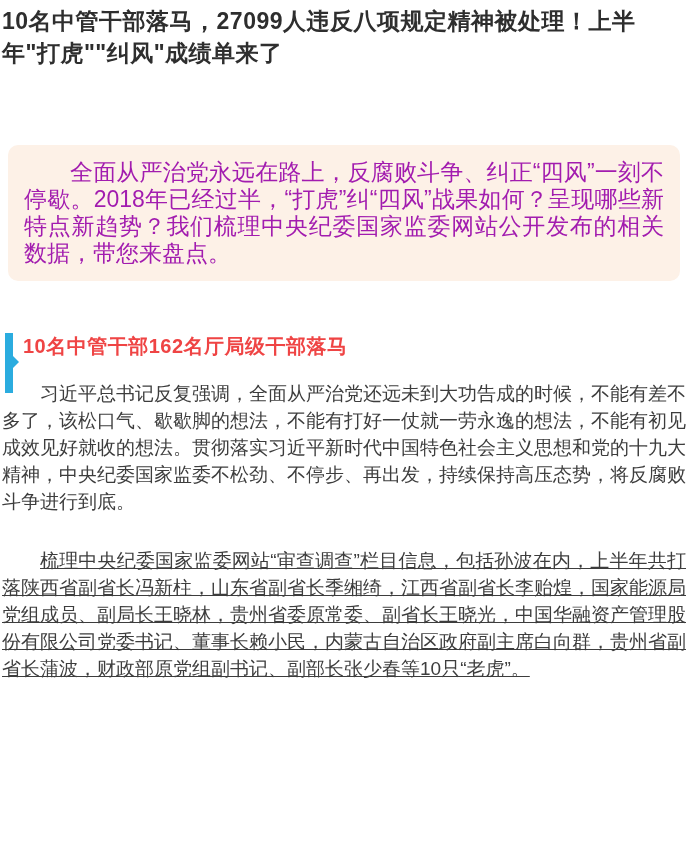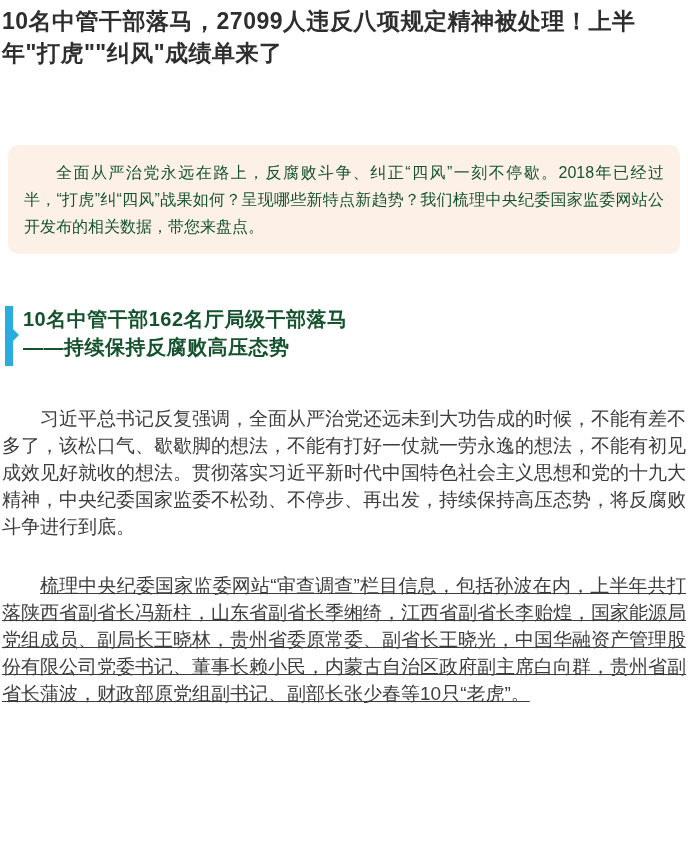--- a/index.html
+++ b/index.html
@@ -23,22 +23,22 @@
     color: #2e2e2e;
     letter-spacing: 0.5px;
   }
   .intro-box {
     margin: 76px 6px 0 6px;
     background: #fdf1e7;
     border-radius: 10px;
     padding: 14px 16px;
   }
   .intro-text {
-    color: #14532d;
-    font-size: 16px;
+    color: #a21caf;
+    font-size: 23px;
     line-height: 27px;
     text-indent: 2em;
     text-align: justify;
   }
   .section-heading {
     position: relative;
     margin-top: 51px;
     padding-left: 21px;
   }
   .accent-bar {
@@ -53,35 +53,35 @@
     position: absolute;
     left: 11px;
     top: 24px;
     width: 0;
     height: 0;
     border-left: 6px solid #2bacdf;
     border-top: 6px solid transparent;
     border-bottom: 6px solid transparent;
   }
   .heading-line {
-    color: #14532d;
+    color: #ef4444;
     font-size: 20px;
     line-height: 28px;
     font-weight: 700;
     letter-spacing: 0.5px;
   }
   .para {
     font-size: 19px;
     line-height: 27px;
     color: #3d3d3d;
     text-align: justify;
     text-indent: 2em;
   }
   .para.p1 { margin-top: 46px; }
-  .para.p2 { margin-top: 44px; }
+  .para.p2 { margin-top: 20px; }
   .para.p3 { margin-top: 32px; text-decoration: underline; }
   .bold-highlight {
     font-weight: 700;
     color: #2e2e2e;
   }
 </style>
 </head>
 <body>
 
 <div class="page">
@@ -89,21 +89,20 @@
   <h1 class="article-title">10名中管干部落马，27099人违反八项规定精神被处理！上半年"打虎""纠风"成绩单来了</h1>
 
   <div class="intro-box">
     <p class="intro-text">全面从严治党永远在路上，反腐败斗争、纠正“四风”一刻不停歇。2018年已经过半，“打虎”纠“四风”战果如何？呈现哪些新特点新趋势？我们梳理中央纪委国家监委网站公开发布的相关数据，带您来盘点。</p>
   </div>
 
   <div class="section-heading">
     <span class="accent-bar"></span>
     <span class="accent-arrow"></span>
     <div class="heading-line">10名中管干部162名厅局级干部落马</div>
-    <div class="heading-line">——持续保持反腐败高压态势</div>
   </div>
 
 
   <p class="para p2">习近平总书记反复强调，全面从严治党还远未到大功告成的时候，不能有差不多了，该松口气、歇歇脚的想法，不能有打好一仗就一劳永逸的想法，不能有初见成效见好就收的想法。贯彻落实习近平新时代中国特色社会主义思想和党的十九大精神，中央纪委国家监委不松劲、不停步、再出发，持续保持高压态势，将反腐败斗争进行到底。</p>
 
   <p class="para p3">梳理中央纪委国家监委网站“审查调查”栏目信息，包括孙波在内，上半年共打落陕西省副省长冯新柱，山东省副省长季缃绮，江西省副省长李贻煌，国家能源局党组成员、副局长王晓林，贵州省委原常委、副省长王晓光，中国华融资产管理股份有限公司党委书记、董事长赖小民，内蒙古自治区政府副主席白向群，贵州省副省长蒲波，财政部原党组副书记、副部长张少春等10只“老虎”。</p>
 
 </div>
 
 </body></html>

